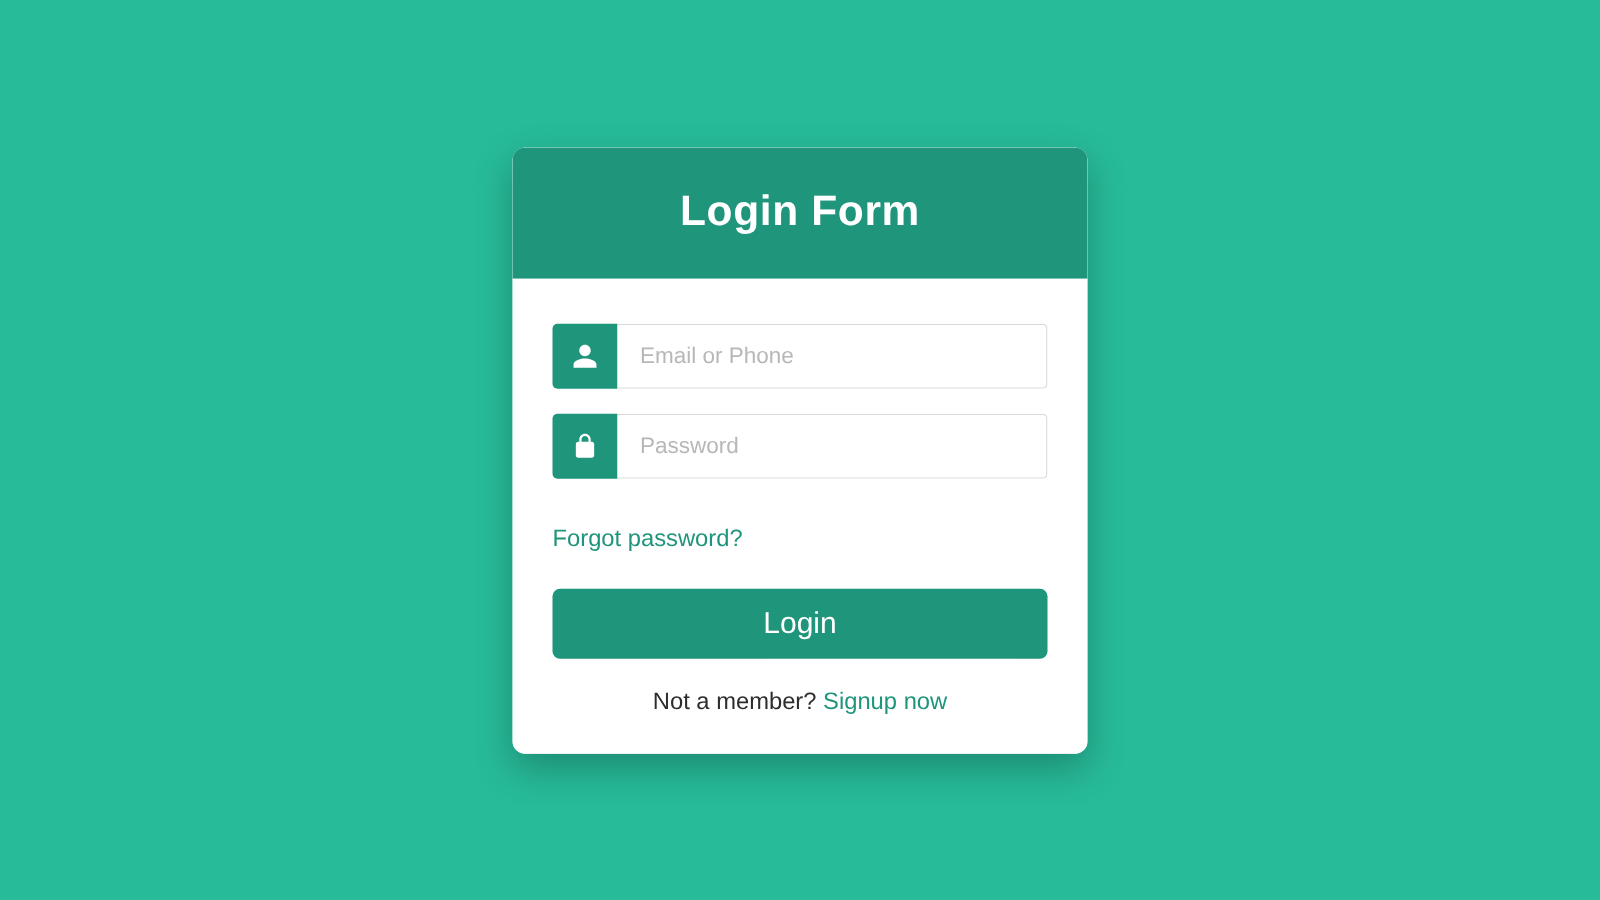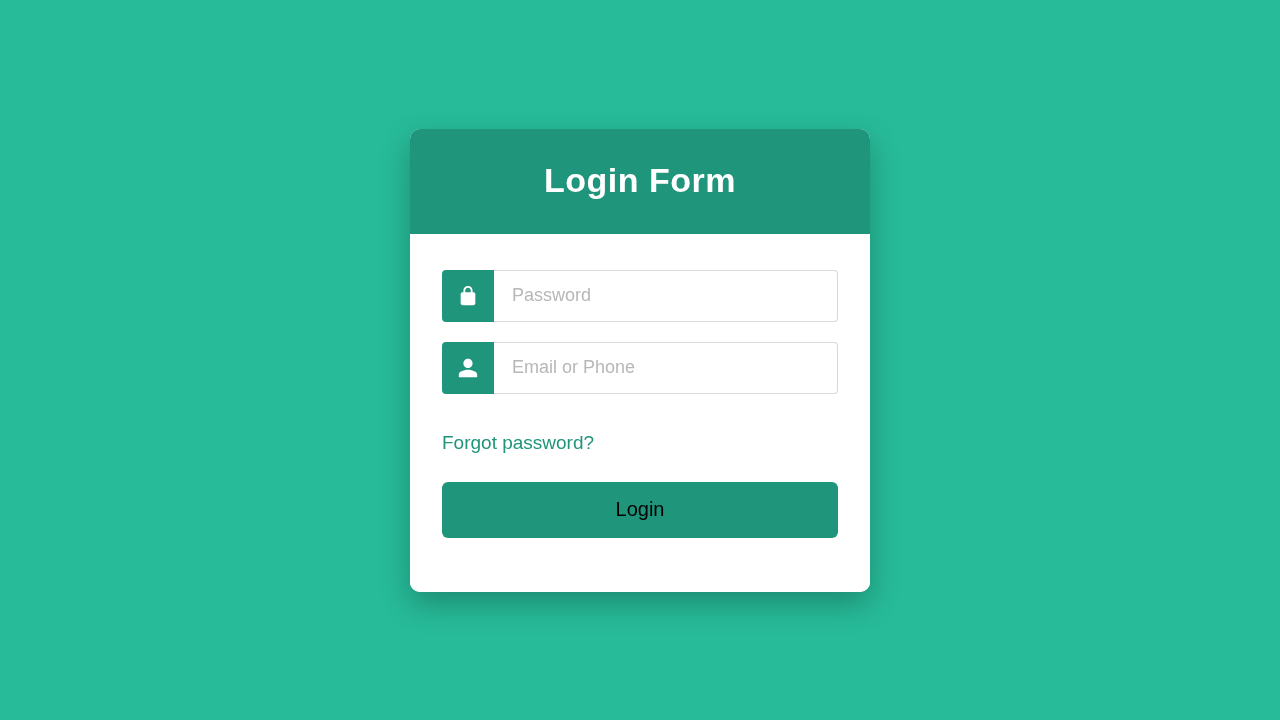--- a/index.html
+++ b/index.html
@@ -78,24 +78,24 @@
       font-size: 19px;
       text-decoration: none;
       margin-top: 18px;
       margin-bottom: 28px;
     }
     .login-btn {
       display: block;
       width: 100%;
       height: 56px;
       background-color: #1f957b;
-      color: #000000;
+      color: #ffffff;
       border: none;
       border-radius: 6px;
-      font-size: 20px;
+      font-size: 24px;
       font-weight: 500;
       cursor: pointer;
       margin-bottom: 24px;
     }
     .signup-row {
       text-align: center;
       font-size: 19px;
       color: #2d2d2d;
     }
     .signup-link {
@@ -108,34 +108,37 @@
 
 <div class="card">
   <div class="card-header">
     <h1>Login Form</h1>
   </div>
   <div class="card-body">
 
     <div class="input-row">
       <div class="icon-box">
         <svg viewBox="0 0 24 24">
+            <path d="M12 12c2.76 0 5-2.24 5-5s-2.24-5-5-5-5 2.24-5 5 2.24 5 5 5zm0 2c-3.33 0-10 1.67-10 5v3h20v-3c0-3.33-6.67-5-10-5z"></path>
+          </svg>
+      </div>
+      <input type="text" class="text-input" placeholder="Email or Phone" style="">
+    </div>
+
+    <div class="input-row">
+      <div class="icon-box">
+        <svg viewBox="0 0 24 24">
             <path d="M18 8h-1V6c0-2.76-2.24-5-5-5S7 3.24 7 6v2H6c-1.1 0-2 .9-2 2v10c0 1.1.9 2 2 2h12c1.1 0 2-.9 2-2V10c0-1.1-.9-2-2-2zM9 6c0-1.66 1.34-3 3-3s3 1.34 3 3v2H9V6z"></path>
           </svg>
       </div>
       <input type="password" class="text-input" placeholder="Password" style="">
     </div>
 
-    <div class="input-row">
-      <div class="icon-box">
-        <svg viewBox="0 0 24 24">
-            <path d="M12 12c2.76 0 5-2.24 5-5s-2.24-5-5-5-5 2.24-5 5 2.24 5 5 5zm0 2c-3.33 0-10 1.67-10 5v3h20v-3c0-3.33-6.67-5-10-5z"></path>
-          </svg>
-      </div>
-      <input type="text" class="text-input" placeholder="Email or Phone" style="">
-    </div>
-
     <a href="#" class="forgot-link">Forgot password?</a>
 
     <button class="login-btn">Login</button>
 
+    <div class="signup-row">
+      <span>Not a member? </span><a href="#" class="signup-link">Signup now</a>
+    </div>
 
   </div>
 </div>
 
 </body></html>

